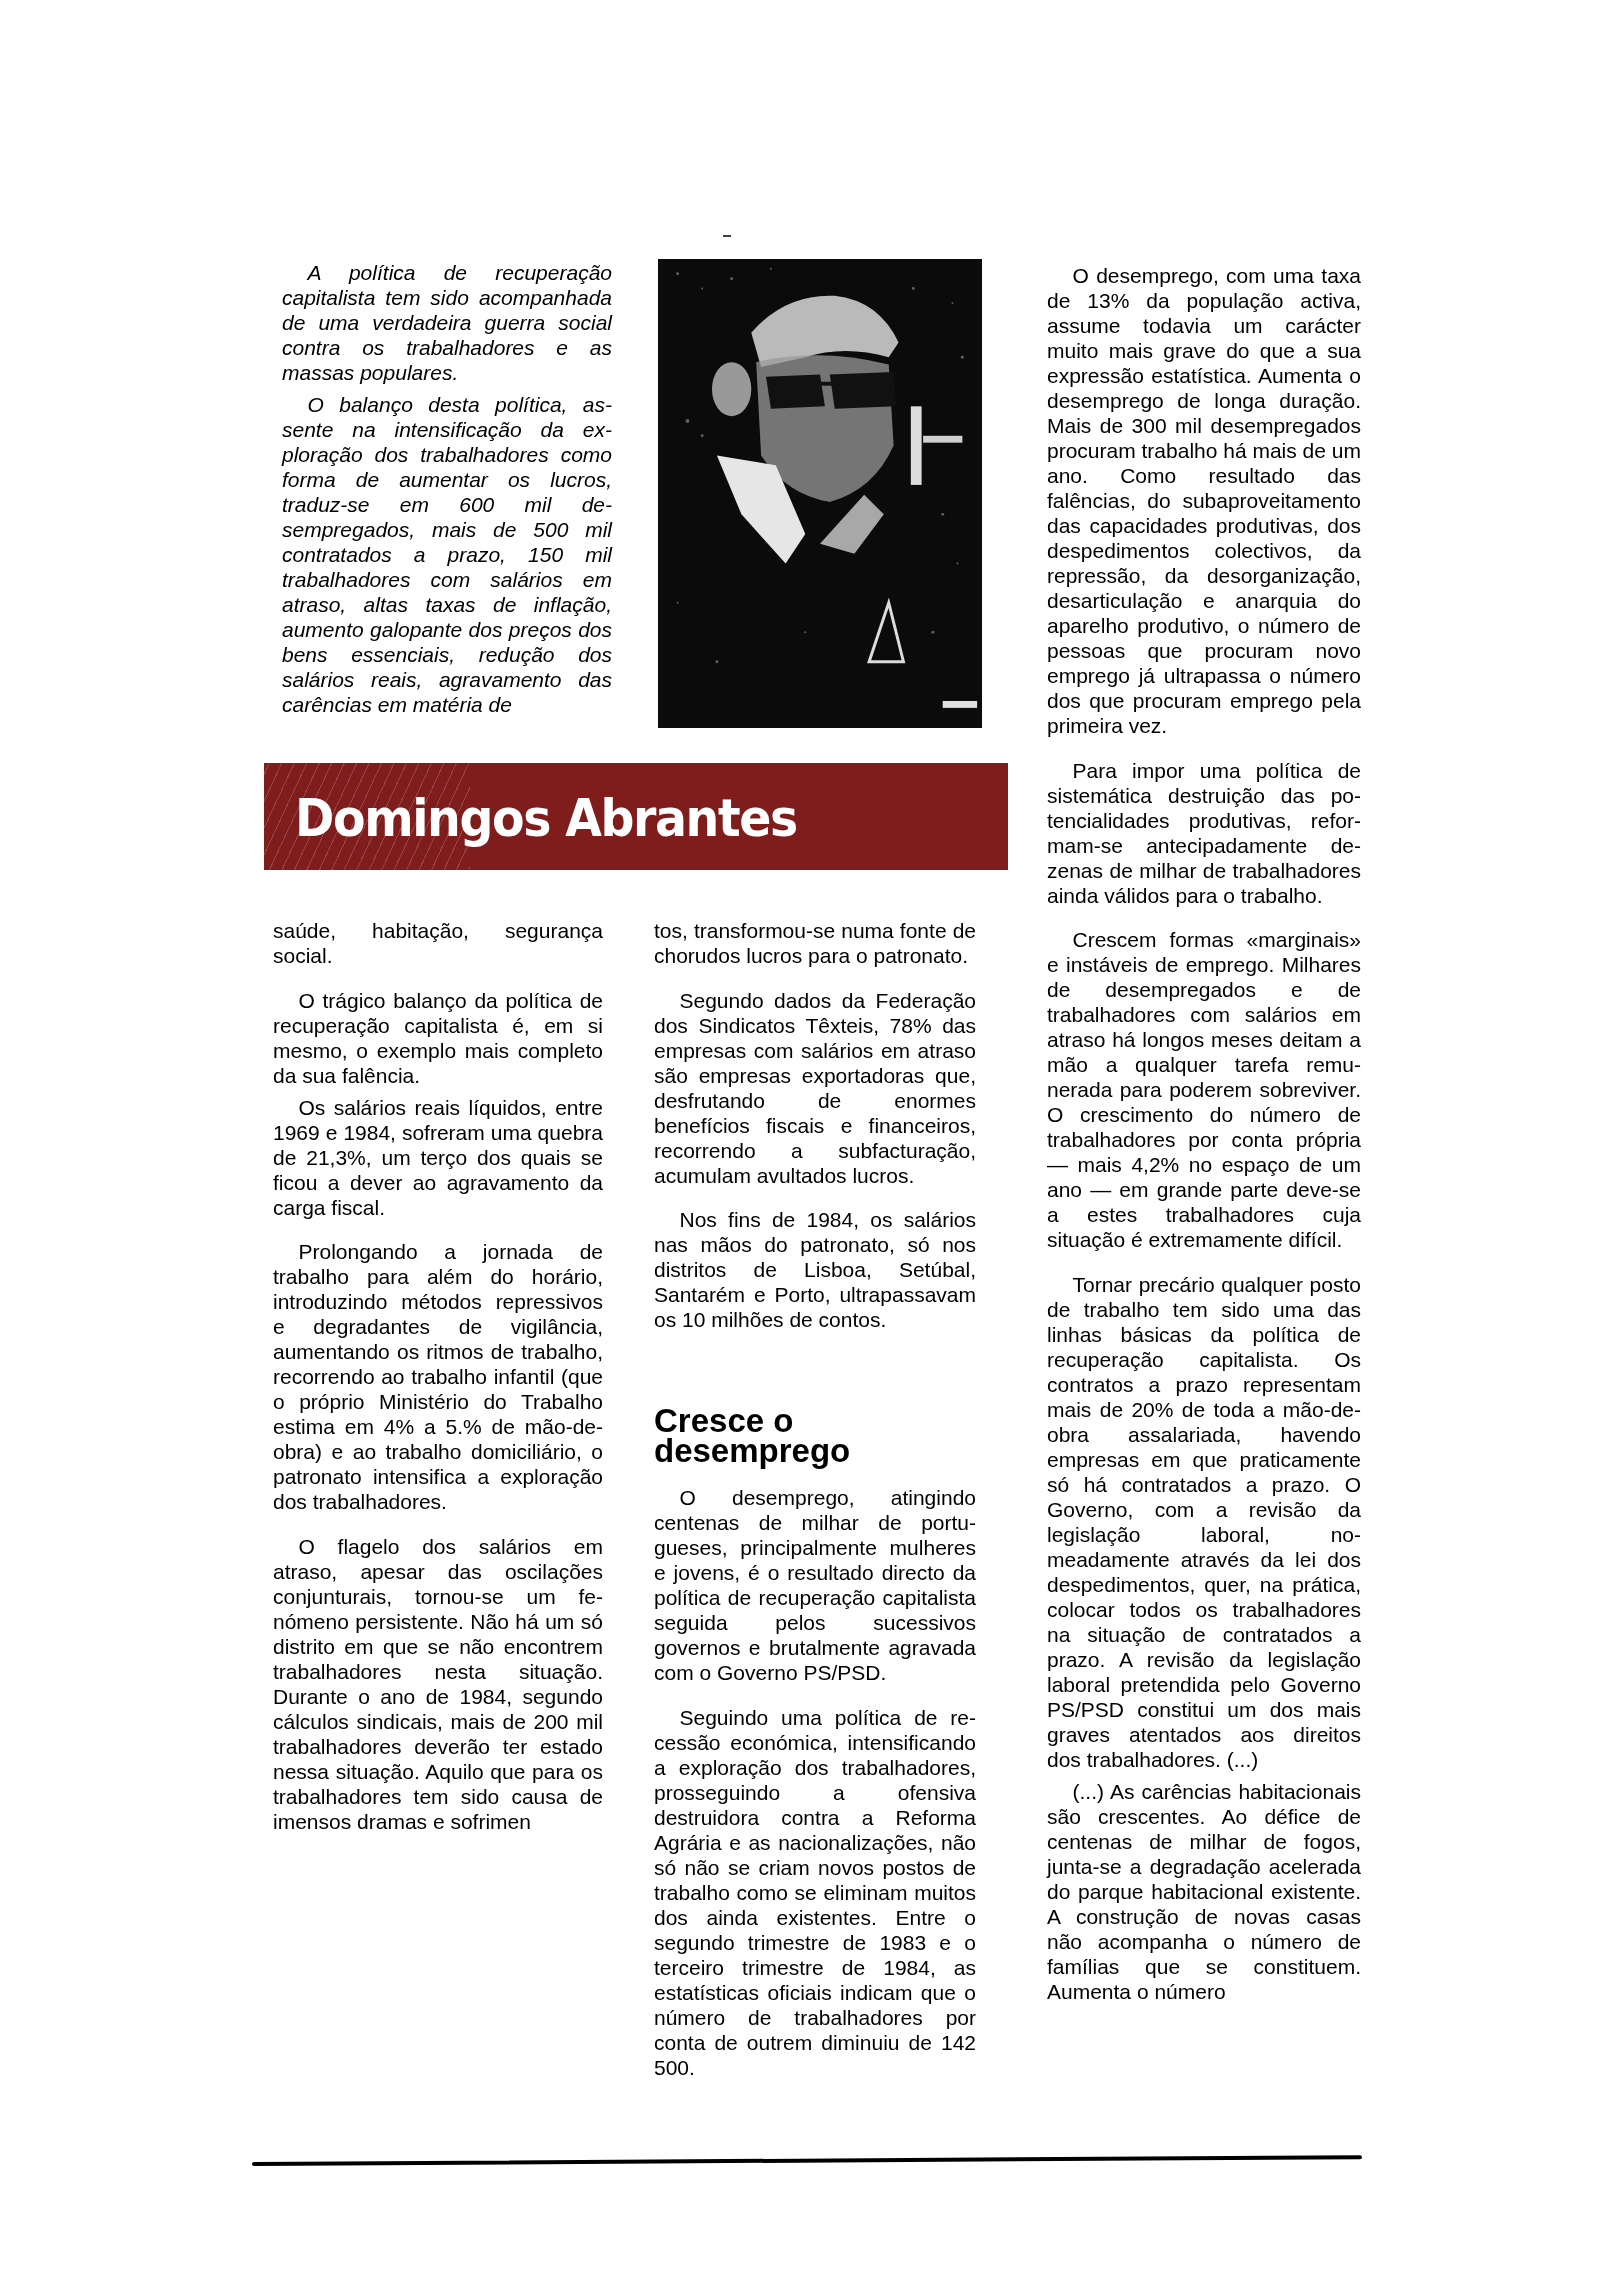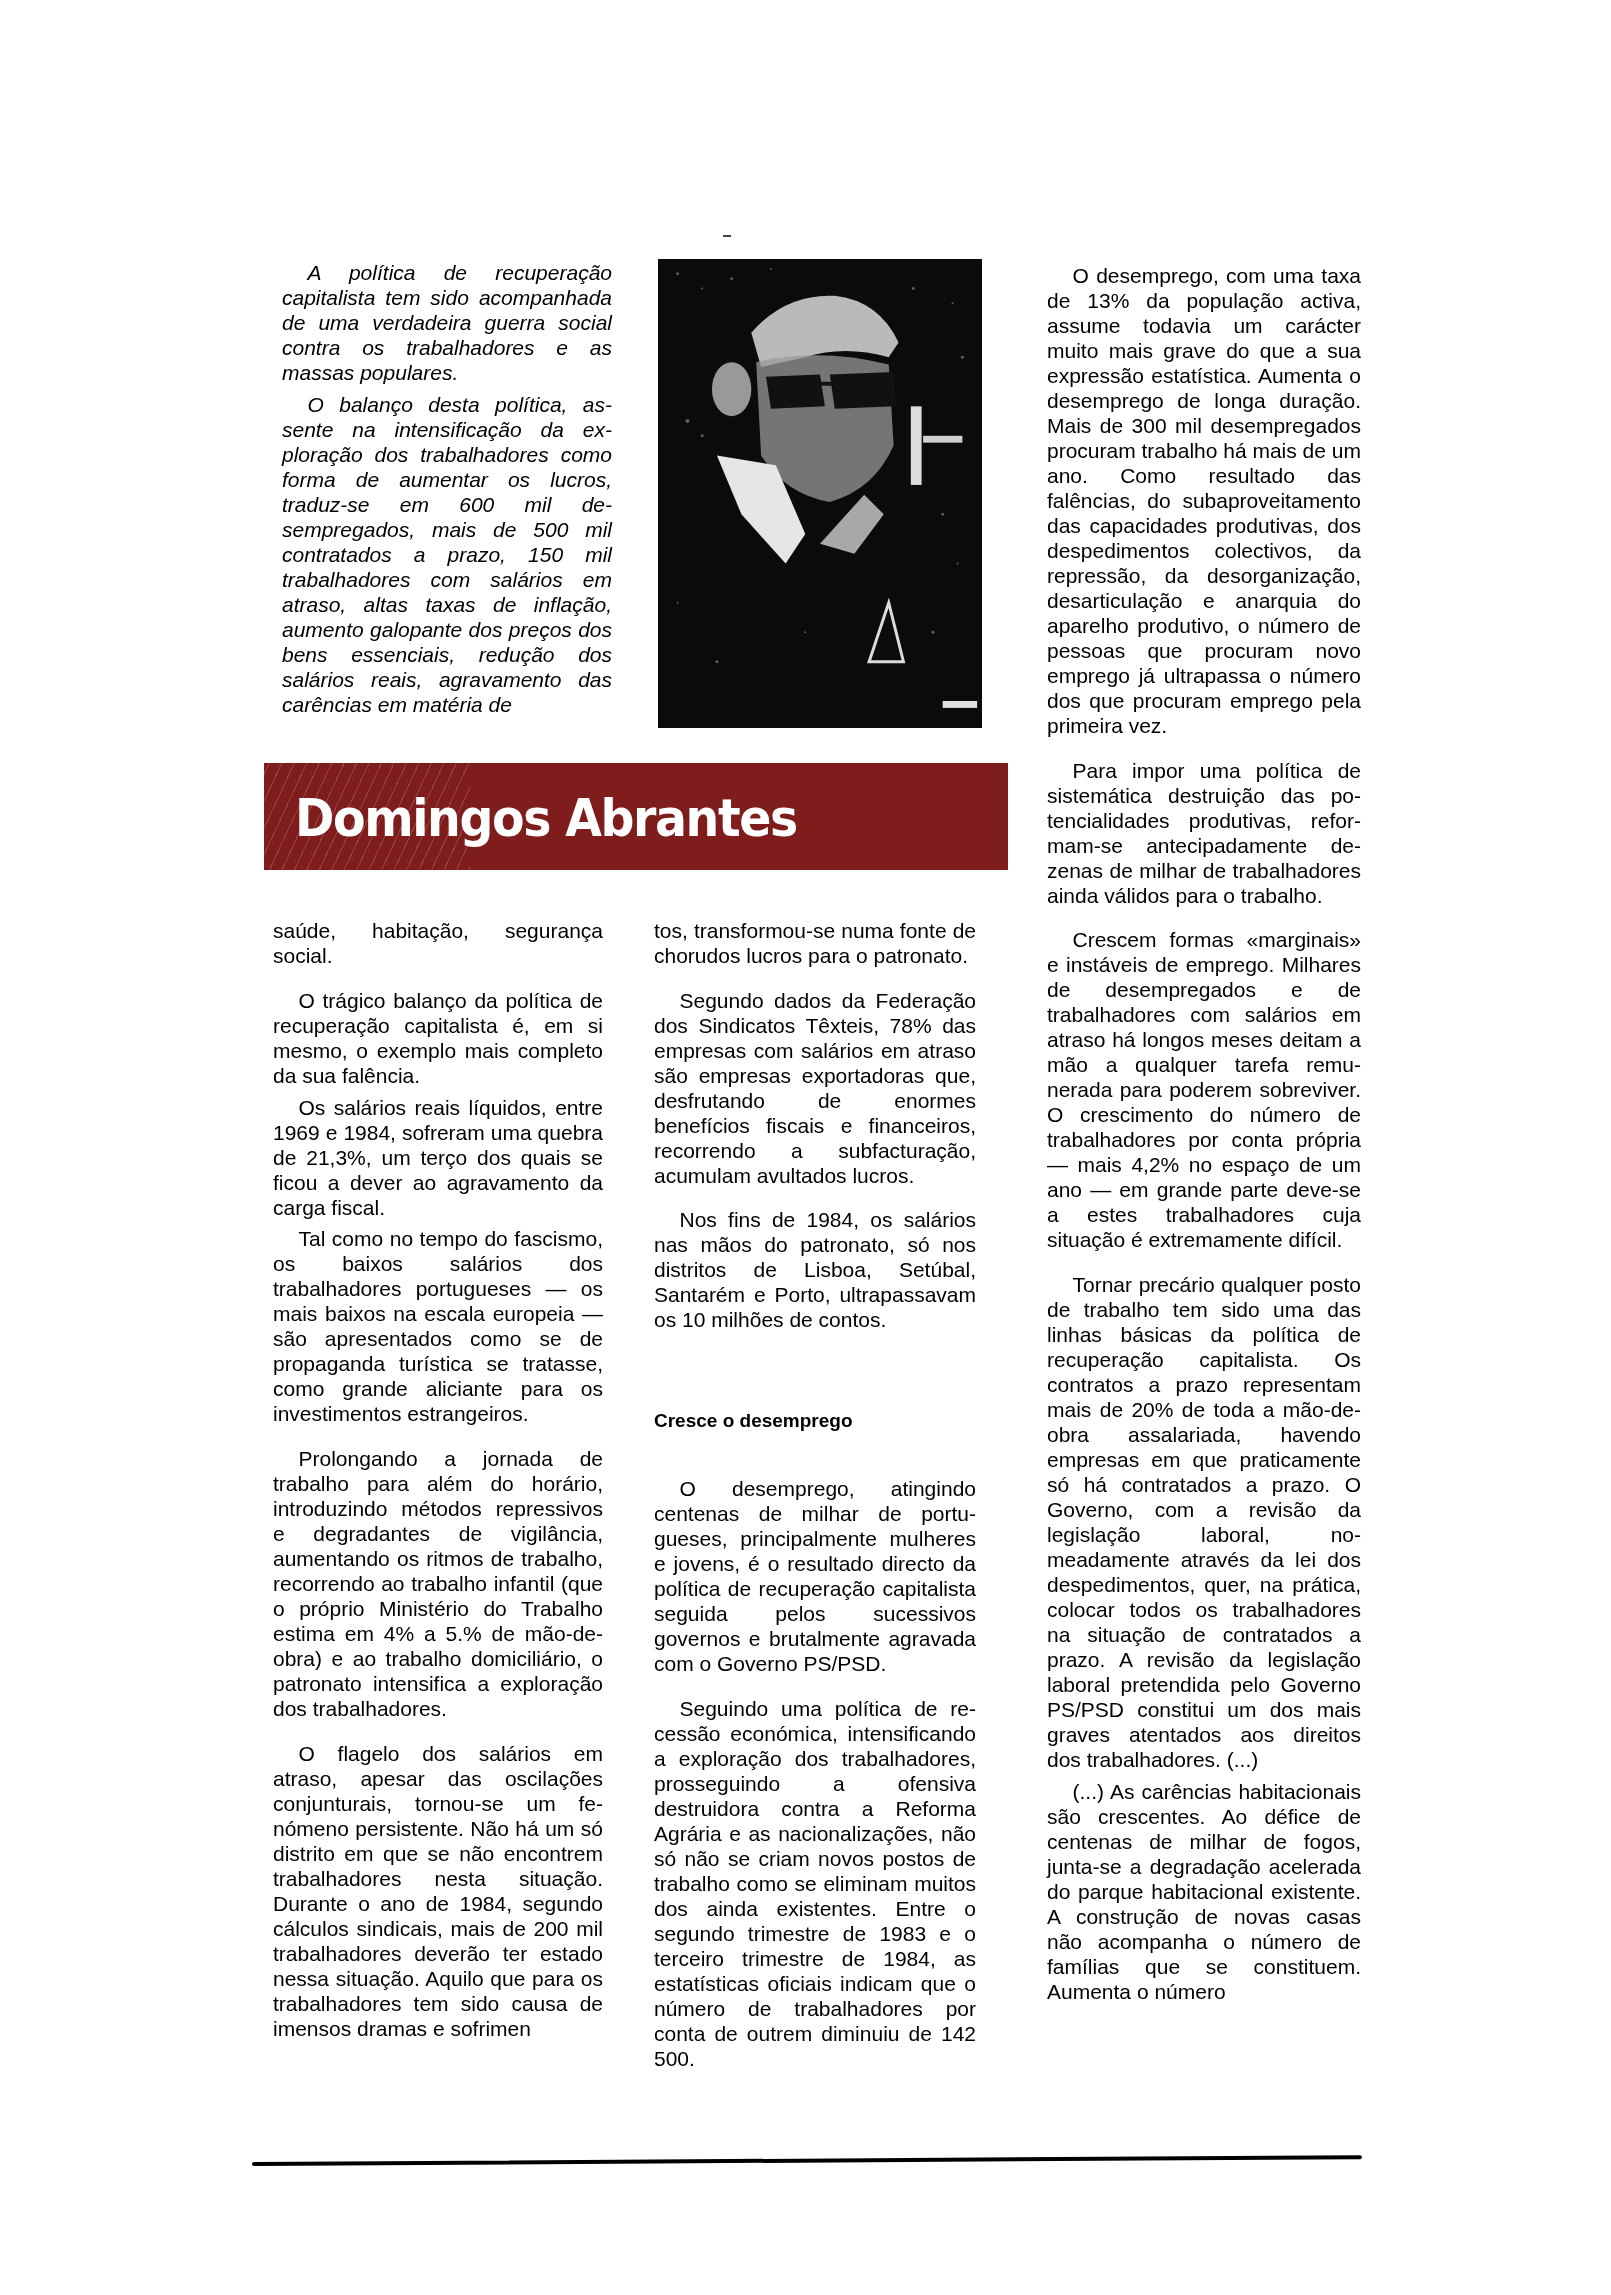--- a/index.html
+++ b/index.html
@@ -16,21 +16,21 @@
   #photo { position: absolute; left: 658px; top: 259px; width: 324px; height: 469px;
            background: #0a0a0a; overflow: hidden; }
   #photo svg { width: 100%; height: 100%; display: block; }
   #banner { position: absolute; left: 264px; top: 763px; width: 744px; height: 107px;
             background: #7f1d1d; overflow: hidden; }
   #banner .speckle { position: absolute; left: 0; top: 0; width: 206px; height: 107px;
             background: repeating-linear-gradient(115deg, rgba(255,255,255,0.0) 0 4.4px, rgba(255,255,255,0.18) 4.4px 5.4px, rgba(255,255,255,0) 5.4px 11.3px); }
   #banner-title { position: absolute; left: 30.5px; top: 25.5px; font-family: "DejaVu Sans", sans-serif;
             font-weight: bold; font-size: 51px; letter-spacing: -1.5px; color: #ffffff; white-space: nowrap;
             transform: scaleX(0.93); transform-origin: left center; }
-  #section-heading { font-weight: bold; font-size: 19px; line-height: 29.5px; margin: 74px 0 40px 0;
+  #section-heading { font-weight: bold; font-size: 33px; line-height: 29.5px; margin: 74px 0 20px 0;
             text-indent: 0; text-align: left; }
   #bottom-rule { position: absolute; left: 252px; top: 2162px; width: 1110px; height: 4.4px;
             background: #000; border-radius: 2px; transform: rotate(-0.35deg); transform-origin: left center; }
   #top-tick { position: absolute; left: 723px; top: 235px; width: 7.9px; height: 1.5px; background: #444; }
 </style>
 </head>
 <body>
 
 <div id="top-tick"></div>
 
@@ -83,21 +83,20 @@
 
 <div id="banner">
   <div class="speckle"></div>
   <div id="banner-title">Domingos Abrantes</div>
 </div>
 
 <div class="col" id="col-left-bottom">
   <p class="noindent">saúde, habitação, segurança social.</p>
   <p class="gap">O trágico balanço da política de recuperação capitalista é, em si mesmo, o exemplo mais completo da sua falência.</p>
   <p>Os salários reais líquidos, entre 1969 e 1984, sofreram uma quebra de 21,3%, um ter­ço dos quais se ficou a dever ao agravamento da carga fiscal.</p>
-  <p>Tal como no tempo do fas­cismo, os baixos salários dos trabalhadores portugueses — os mais baixos na escala euro­peia — são apresentados como se de propaganda turísti­ca se tratasse, como grande aliciante para os investimentos estrangeiros.</p>
   <p class="gap">Prolongando a jornada de trabalho para além do horário, introduzindo métodos repressi­vos e degradantes de vigilân­cia, aumentando os ritmos de trabalho, recorrendo ao traba­lho infantil (que o próprio Minis­tério do Trabalho estima em 4% a 5.% de mão-de-obra) e ao trabalho domiciliário, o pa­tronato intensifica a exploração dos trabalhadores.</p>
   <p class="gap">O flagelo dos salários em atraso, apesar das oscilações conjunturais, tornou-se um fe­nómeno persistente. Não há um só distrito em que se não encontrem trabalhadores nesta situação. Durante o ano de 1984, segundo cálculos sindi­cais, mais de 200 mil trabalha­dores deverão ter estado nes­sa situação. Aquilo que para os trabalhadores tem sido causa de imensos dramas e sofrimen­</p>
 </div>
 
 <div class="col" id="col-mid">
   <p class="noindent">tos, transformou-se numa fonte de chorudos lucros para o pa­tronato.</p>
   <p class="gap">Segundo dados da Federa­ção dos Sindicatos Têxteis, 78% das empresas com salá­rios em atraso são empresas exportadoras que, desfrutando de enormes benefícios fiscais e financeiros, recorrendo a sub­facturação, acumulam avulta­dos lucros.</p>
   <p class="gap">Nos fins de 1984, os salários nas mãos do patronato, só nos distritos de Lisboa, Setúbal, Santarém e Porto, ultrapassa­vam os 10 milhões de contos.</p>
   <p id="section-heading">Cresce o desemprego</p>
   <p>O desemprego, atingindo centenas de milhar de portu­gueses, principalmente mulhe­res e jovens, é o resultado di­recto da política de recupera­ção capitalista seguida pelos sucessivos governos e brutal­mente agravada com o Gover­no PS/PSD.</p>

